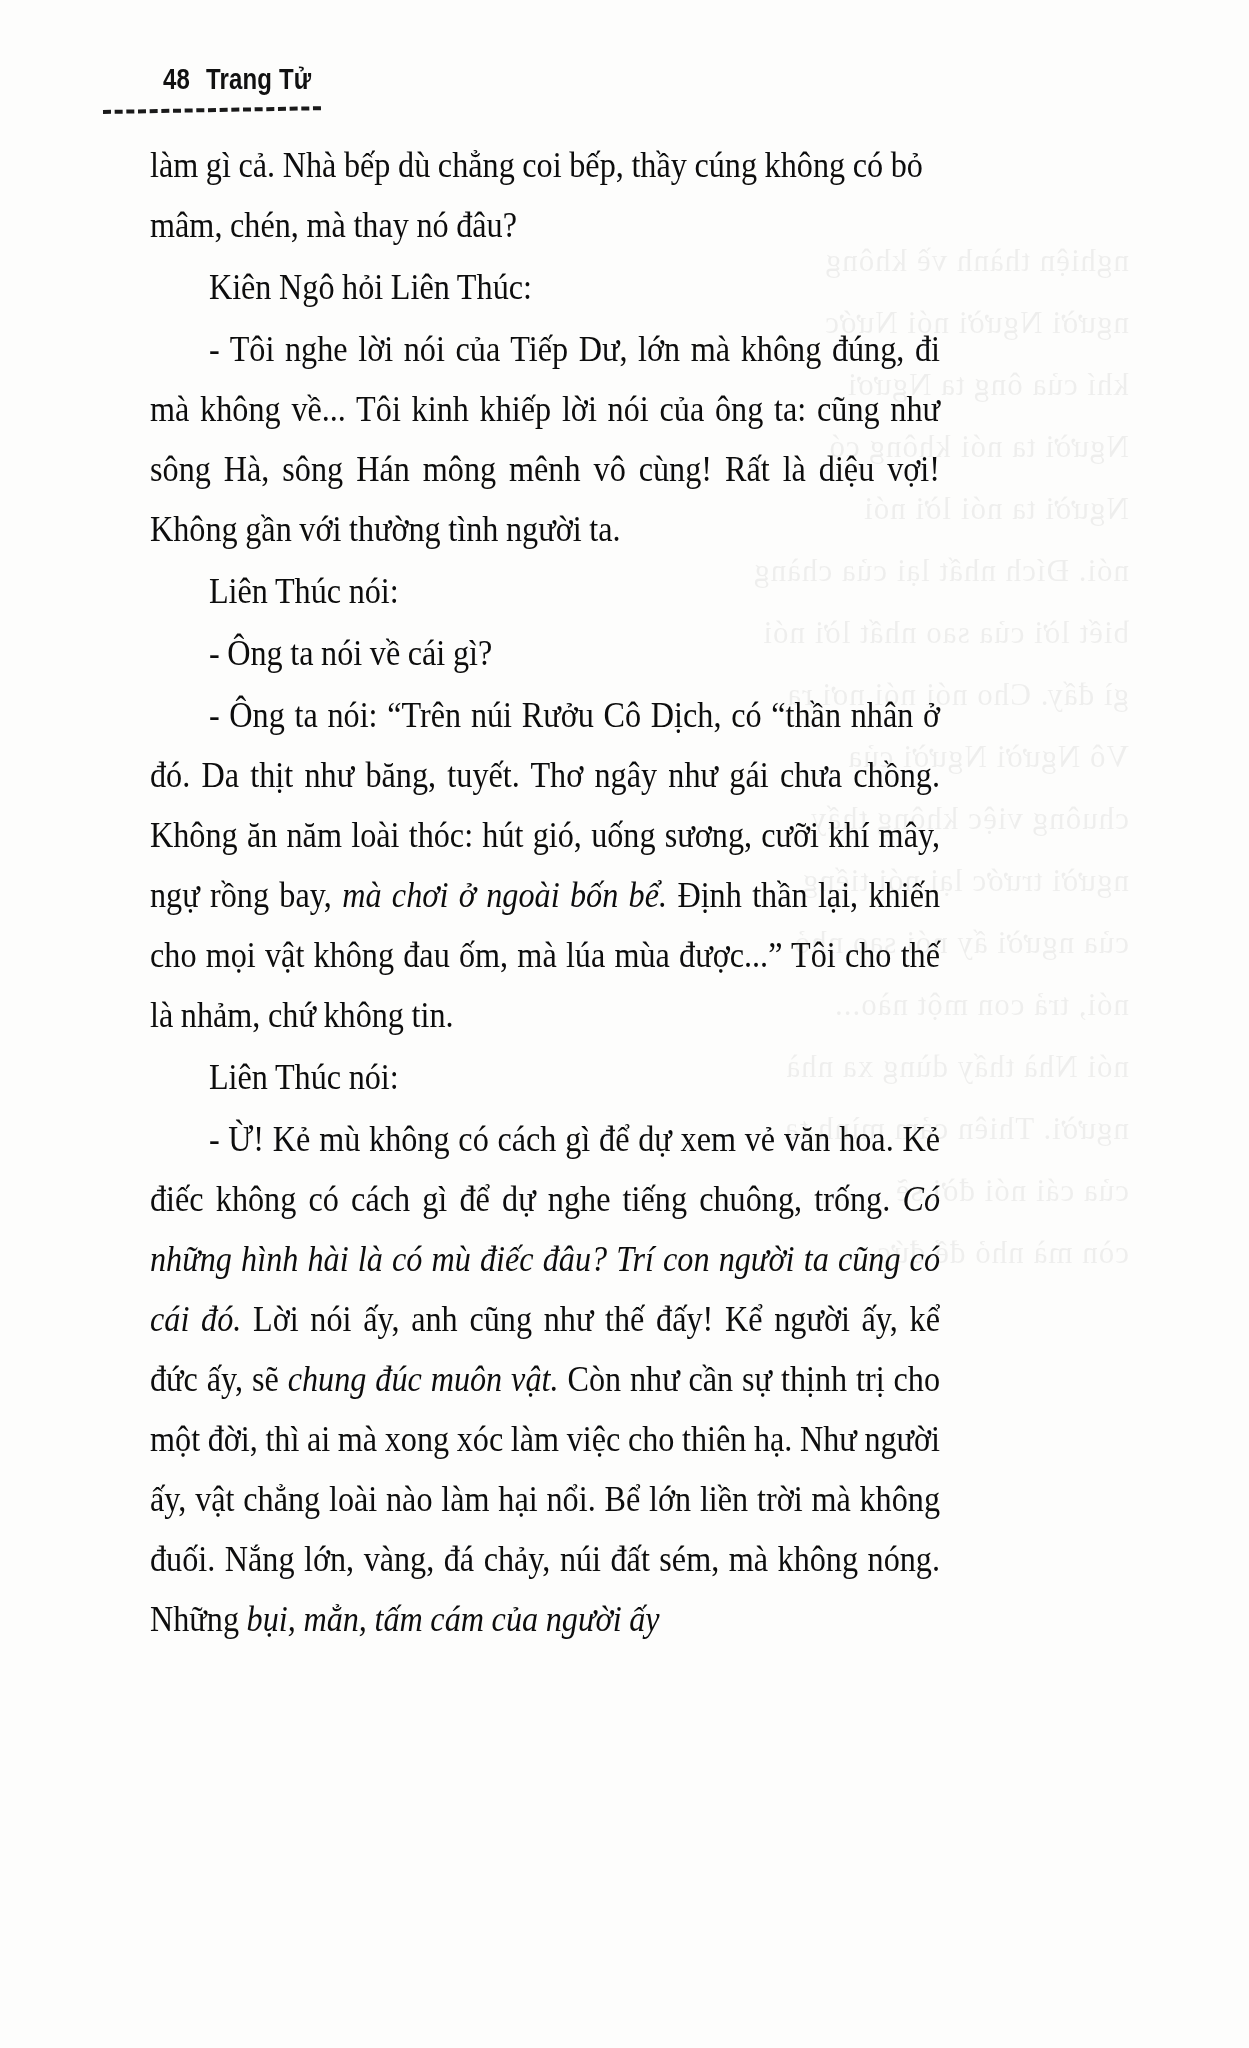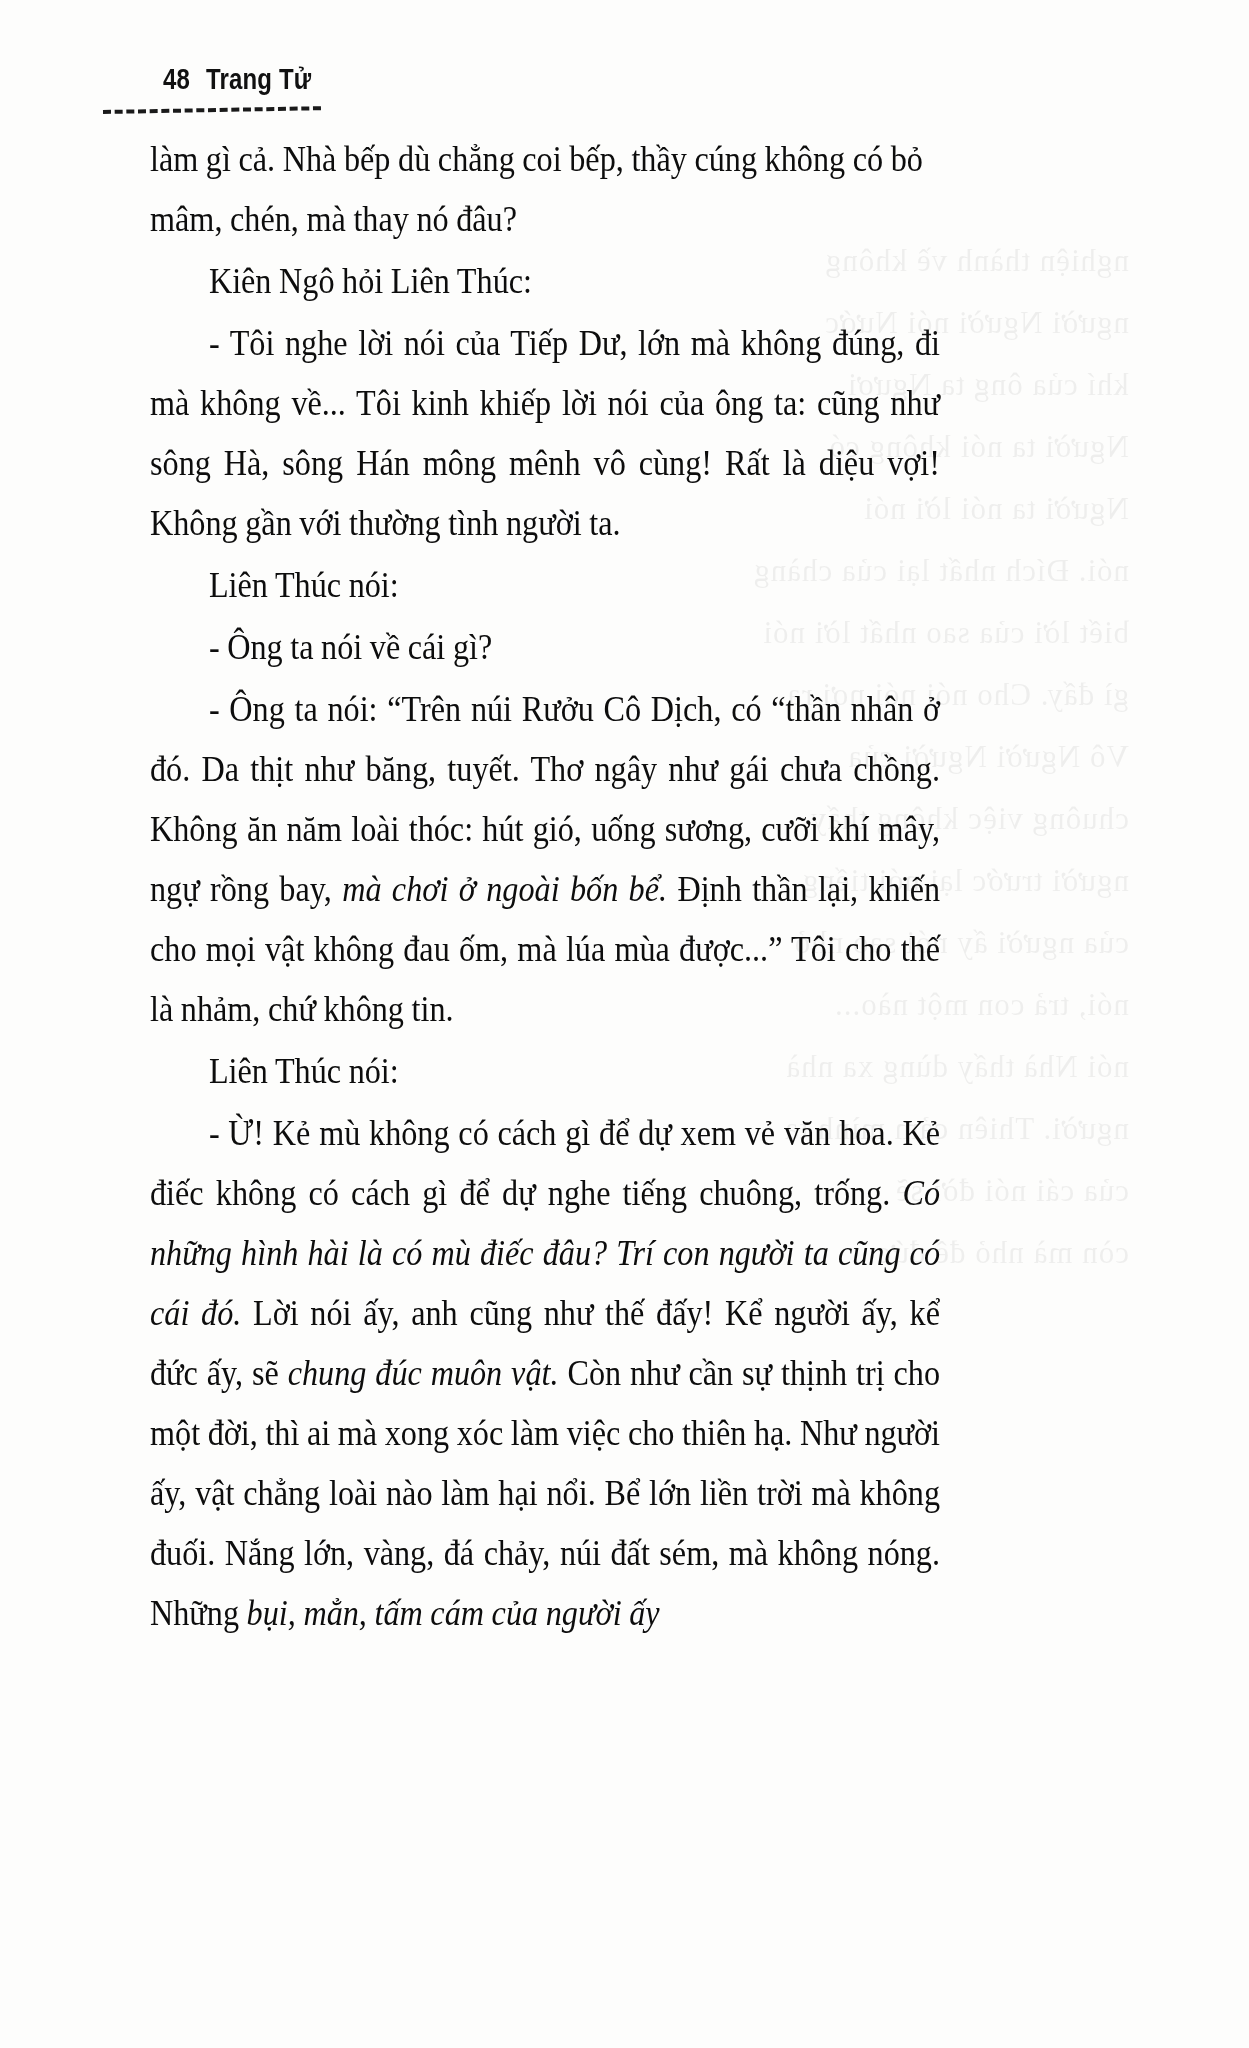--- a/index.html
+++ b/index.html
@@ -50,21 +50,21 @@
     position:absolute;
     left:103px;top:110px;
     width:218px;height:0;
     border-top:4px dashed #1a1a1a;
     transform:rotate(-1.0deg);
     transform-origin:left center;
   }
 
   .body{
     position:absolute;
-    left:150px;top:130px;
+    left:150px;top:136px;
     width:790px;
   }
   p{
     margin:0 0 2px 0;
     font-size:35px;
     line-height:60px;
     text-align:justify;
     text-justify:inter-word;
     color:#0d0d0d;
     transform:scaleX(.92);

